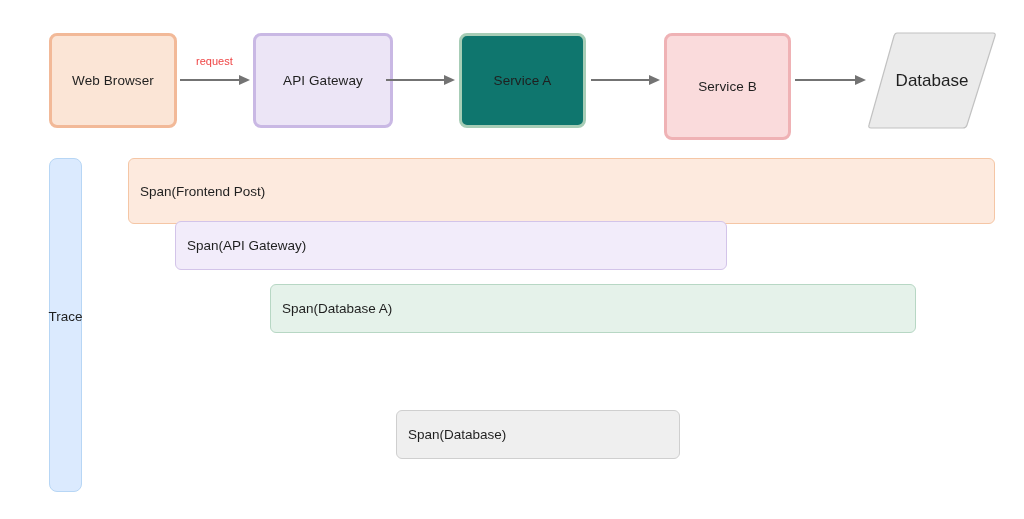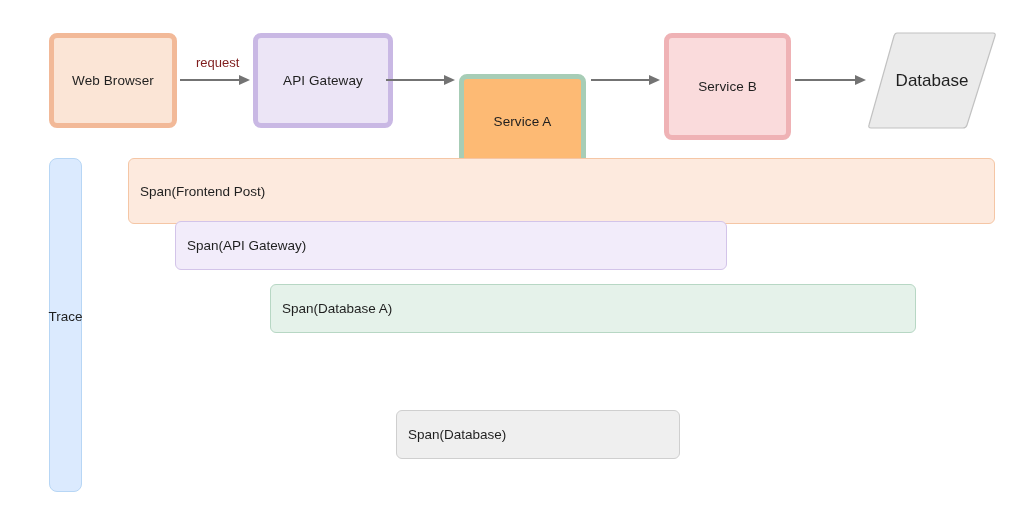--- a/index.html
+++ b/index.html
@@ -14,35 +14,35 @@
     background: #ffffff;
     font-family: "Liberation Sans", sans-serif;
     overflow: hidden;
   }
 
   
   .node {
     position: absolute;
     box-sizing: border-box;
     border-radius: 8px;
-    border: 5px solid #b91c1c;
+    border: 3px solid #b91c1c;
     display: flex;
     align-items: center;
     justify-content: center;
   }
   .node-label {
     font-size: 13.5px;
     color: #1f1f1f;
     letter-spacing: 0.1px;
     white-space: nowrap;
   }
 
   .node.fill-peach  { background: #fbe5d6; border-color: #f2b998; }
   .node.fill-purple { background: #ece5f6; border-color: #c9b8e4; }
-  .node.fill-green  { background: #fdba74; border-color: #a7cdb6; margin-top: 41px; }
+  .node.fill-green  { background: #0f766e; border-color: #a7cdb6; }
   .node.fill-pink   { background: #fadbdc; border-color: #efb2b5; }
 
   
   .para-wrap {
     position: absolute;
   }
   .para-shape {
     position: absolute;
     inset: 0;
   }
@@ -73,22 +73,22 @@
     position: absolute;
     top: 2px;
     width: 0;
     height: 0;
     border-top: 5px solid transparent;
     border-bottom: 5px solid transparent;
     border-left: 11px solid #737373;
   }
   .edge-label {
     position: absolute;
-    font-size: 13px;
-    color: #7f1d1d;
+    font-size: 11px;
+    color: #ef4444;
     white-space: nowrap;
     text-align: right;
   }
 
   
   .trace-bar {
     position: absolute;
     box-sizing: border-box;
     background: #dbeafe;
     border: 1px solid #b7d6f5;

